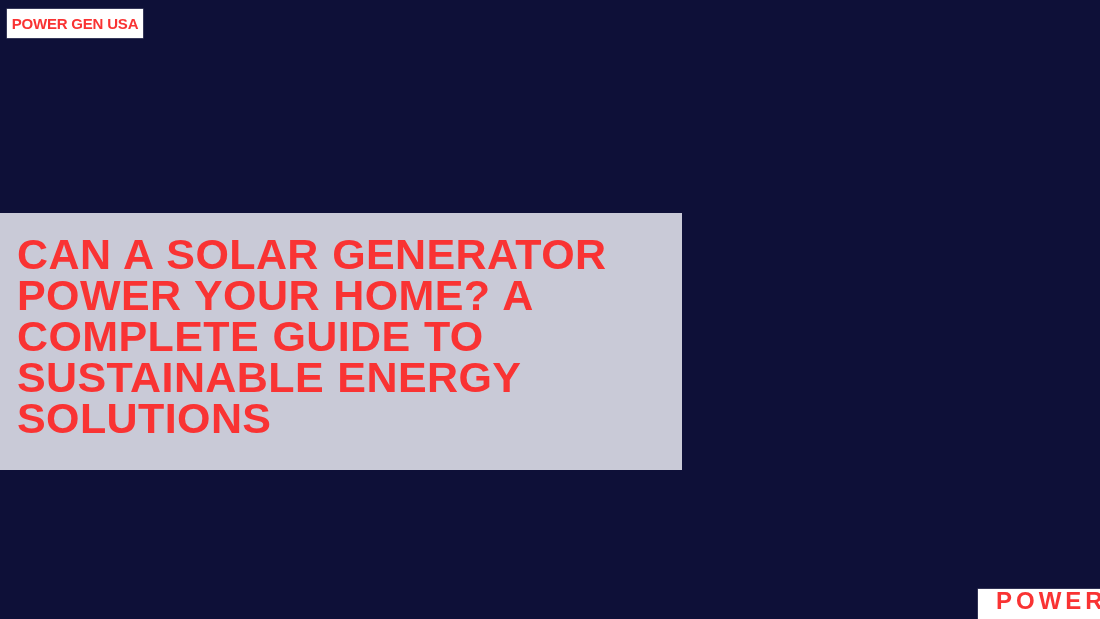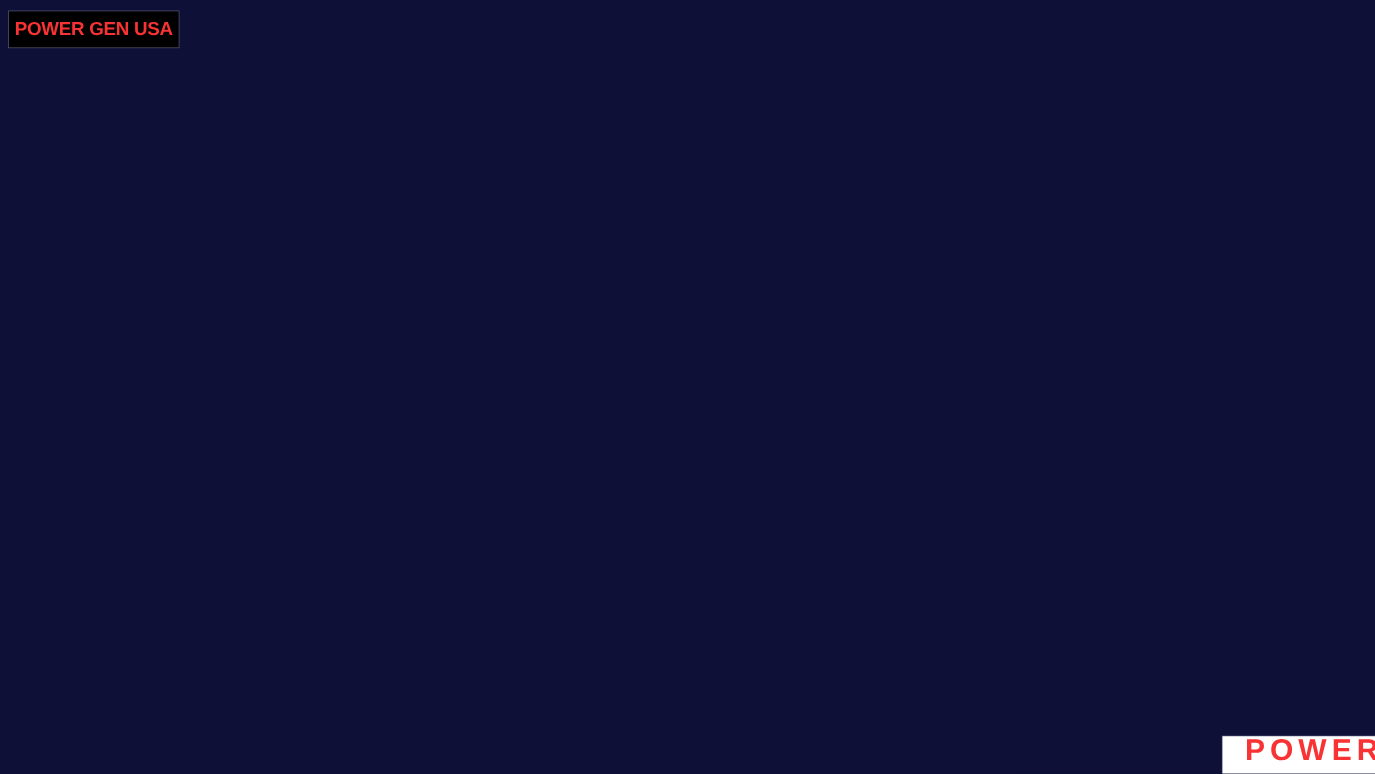--- a/index.html
+++ b/index.html
@@ -25,21 +25,21 @@
     overflow: hidden;
   }
 
   
   .brand-badge {
     position: absolute;
     left: 7px;
     top: 9px;
     width: 136px;
     height: 29px;
-    background: #000000;
+    background: #ffffff;
     display: flex;
     align-items: center;
     justify-content: center;
     box-shadow: 0 0 0 0.5px rgba(255,255,255,0.35);
   }
   .brand-badge-text {
     font-family: "Liberation Sans", sans-serif;
     font-weight: bold;
     font-size: 15px;
     line-height: 1;
@@ -98,18 +98,21 @@
 </style>
 </head>
 <body>
 
 <div id="stage">
 
   <div class="brand-badge">
     <span class="brand-badge-text">POWER GEN USA</span>
   </div>
 
+  <div class="title-panel">
+    <h1 class="title-heading">Can a Solar Generator Power Your Home? A Complete Guide to Sustainable Energy Solutions</h1>
+  </div>
 
   <div class="corner-badge">
     <span class="corner-badge-text">POWER</span>
   </div>
 
 </div>
 
 </body></html>

